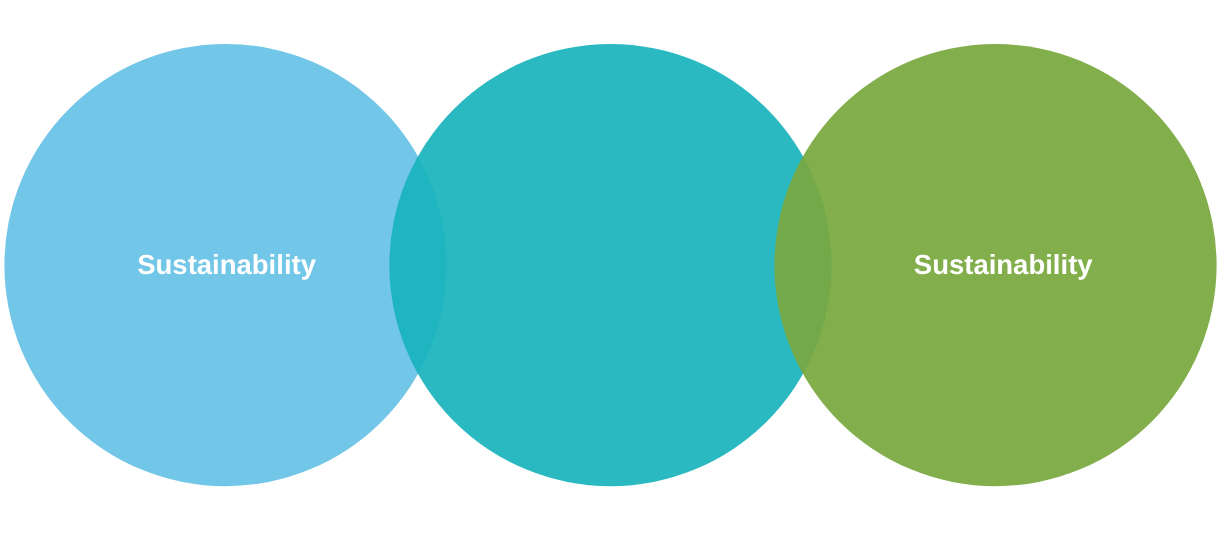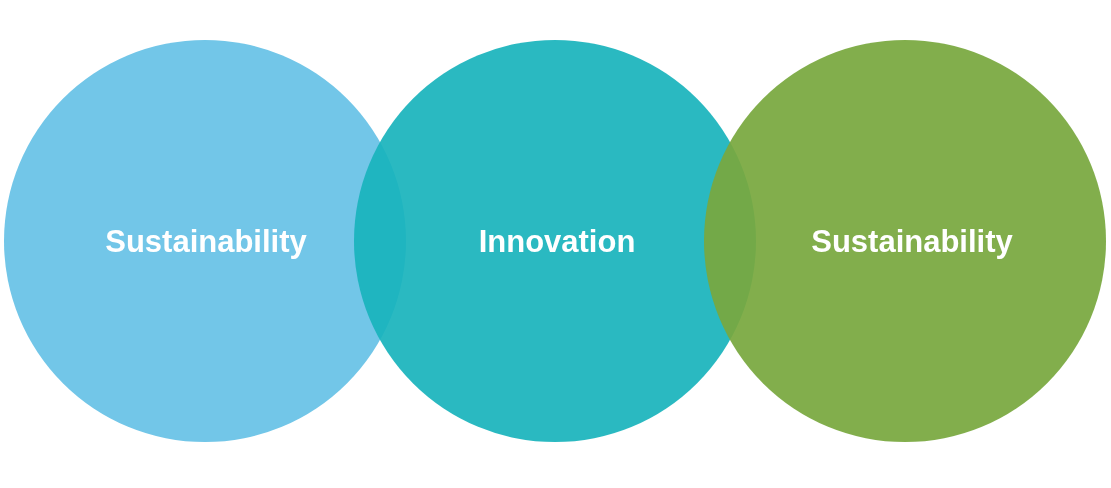--- a/index.html
+++ b/index.html
@@ -45,35 +45,34 @@
     .circle-3 {
       left: 704px;
       top: 40px;
       background: rgba(120, 168, 62, 0.93);
       z-index: 3;
     }
     .label {
       position: absolute;
       color: #ffffff;
       font-weight: bold;
-      font-size: 31px;
+      font-size: 25px;
       letter-spacing: 0px;
       white-space: nowrap;
       z-index: 10;
       top: 242px;
       transform: translate(-50%, -50%);
     }
     .label-1 { left: 206px; }
     .label-2 { left: 557px; }
     .label-3 { left: 912px; }
   </style>
 </head>
 <body>
 
 <div class="diagram">
   <div class="circle circle-1"></div>
   <div class="circle circle-2"></div>
   <div class="circle circle-3"></div>
 
   <span class="label label-1">Sustainability</span>
-  <span class="label label-2">Innovation</span>
   <span class="label label-3">Sustainability</span>
 </div>
 
 </body></html>

